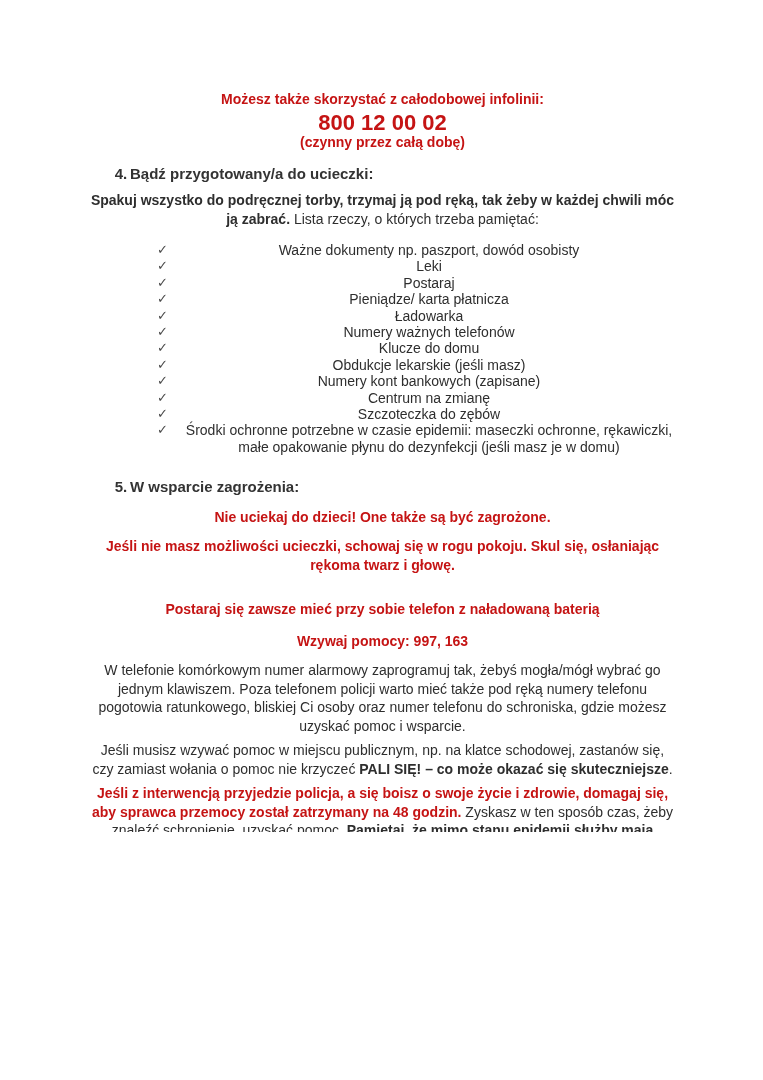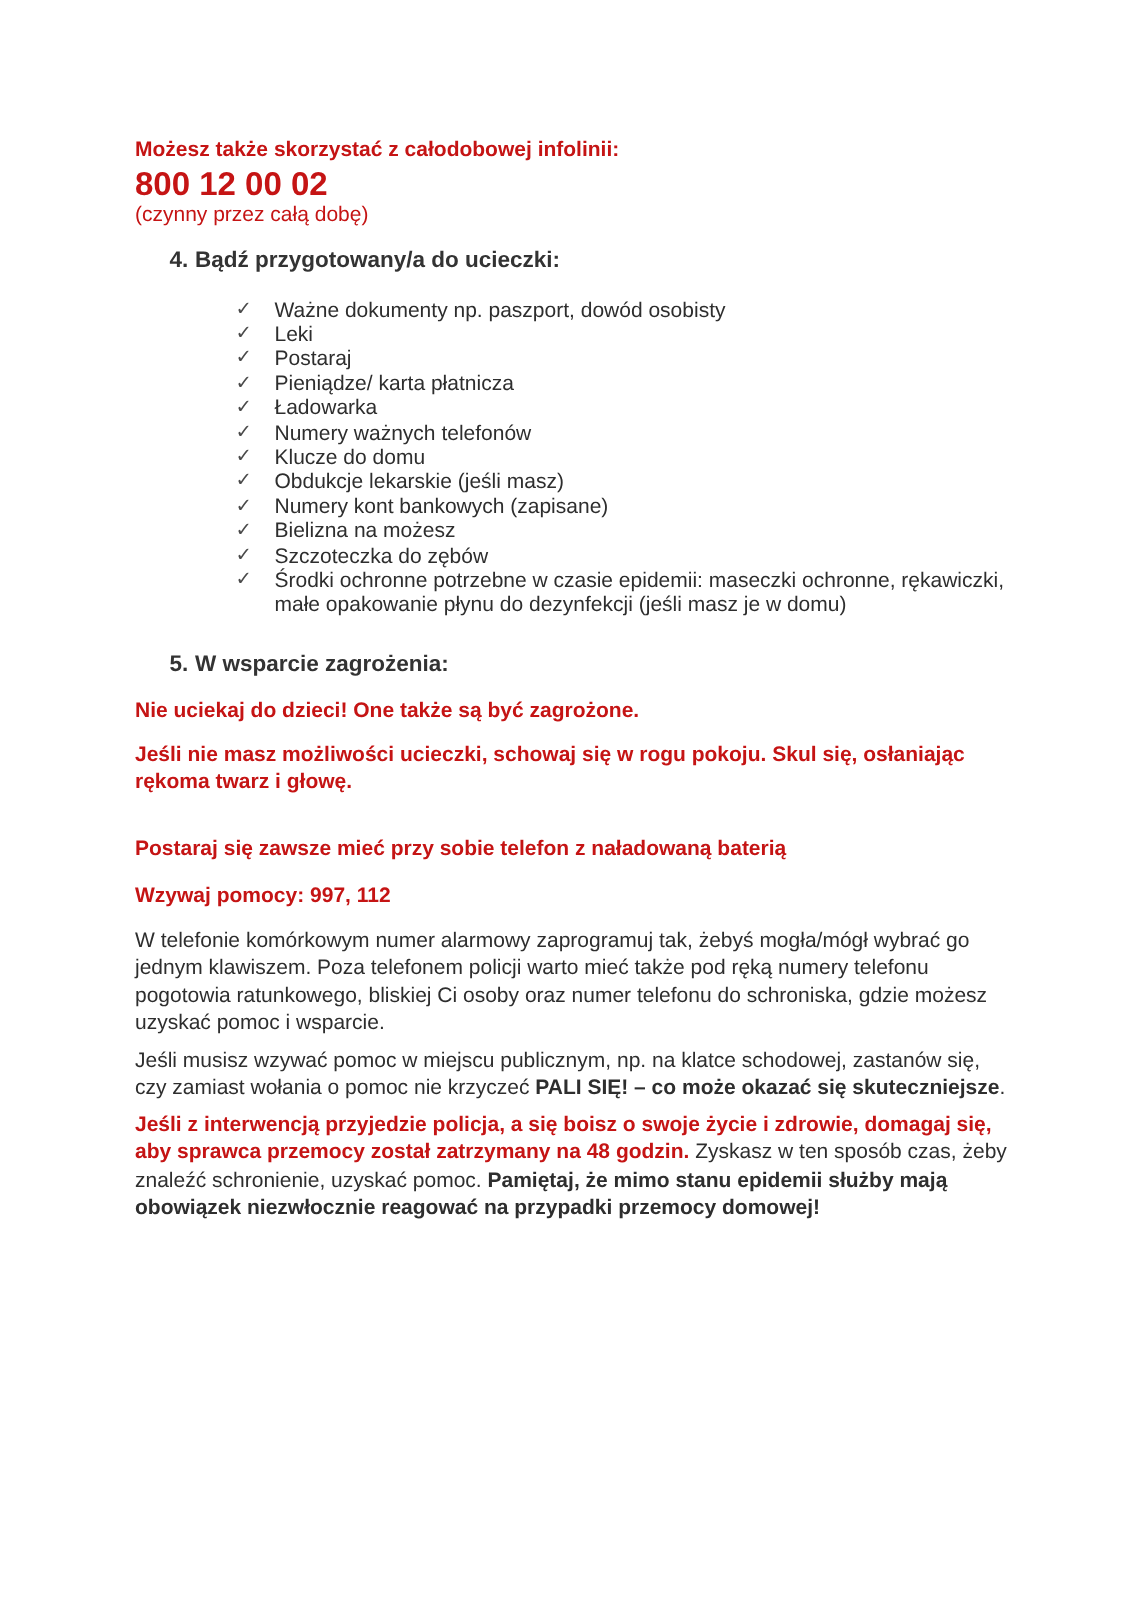--- a/index.html
+++ b/index.html
@@ -3,31 +3,32 @@
 <meta charset="utf-8">
 <style>
   html,body { margin:0; padding:0; background:#ffffff; }
   .page {
     position:relative;
     width:763px; height:832px;
     background:#ffffff;
     font-family:"Liberation Sans", sans-serif;
     color:#2e2e2e;
     overflow:hidden;
+    text-align:center;
   }
   .content {
     position:absolute; left:90px; top:0;
     width:585px; padding-top:90px;
   }
   .red { color:#c51414; }
   .b { font-weight:bold; }
   .hot-line { font-size:14px; line-height:18.5px; font-weight:bold; }
   .hot-line2 { margin-top:4.5px; }
   .hot-number { font-size:22px; line-height:27px; font-weight:bold; }
-  .hot-note { font-size:14px; line-height:18.5px; font-weight:normal; margin-top:-3px; }
+  .hot-note { font-size:14px; line-height:18.5px; font-weight:bold; margin-top:-3px; }
   .heading { font-size:15px; line-height:18.5px; font-weight:bold; color:#333333; display:flex; }
   .heading .num { width:16px; margin-left:23px; }
   .heading .ttl { margin-left:1px; }
   .h4 { margin-top:14px; }
   .h5 { margin-top:23px; }
   .para { font-size:14px; line-height:18.5px; }
   .intro { margin-top:7.5px; }
   .checklist { list-style:none; margin:14px 0 0 0; padding:0; }
   .checklist li {
     font-size:14px; line-height:16.4px;
@@ -59,45 +60,48 @@
 
     <div class="hot-line red">Możesz także skorzystać z całodobowej infolinii:</div>
     <div class="hot-number red">800 12 00 02</div>
     <div class="hot-note red">(czynny przez całą dobę)</div>
 
     <div class="heading h4">
       <span class="num">4.</span>
       <span class="ttl">Bądź przygotowany/a do ucieczki:</span>
     </div>
 
+    <div class="para intro">
+      <span class="b">Spakuj wszystko do podręcznej torby, trzymaj ją pod ręką, tak żeby w każdej chwili móc ją zabrać.</span><span> Lista rzeczy, o których trzeba pamiętać:</span>
+    </div>
 
     <ul class="checklist">
       <li><span class="chk">✓</span><span>Ważne dokumenty np. paszport, dowód osobisty</span></li>
       <li><span class="chk">✓</span><span>Leki</span></li>
       <li><span class="chk">✓</span><span>Postaraj</span></li>
       <li><span class="chk">✓</span><span>Pieniądze/ karta płatnicza</span></li>
       <li><span class="chk">✓</span><span>Ładowarka</span></li>
       <li><span class="chk">✓</span><span>Numery ważnych telefonów</span></li>
       <li><span class="chk">✓</span><span>Klucze do domu</span></li>
       <li><span class="chk">✓</span><span>Obdukcje lekarskie (jeśli masz)</span></li>
       <li><span class="chk">✓</span><span>Numery kont bankowych (zapisane)</span></li>
-      <li><span class="chk">✓</span><span>Bielizna na możesz</span></li>
+      <li><span class="chk">✓</span><span>Centrum na zmianę</span></li>
       <li><span class="chk">✓</span><span>Szczoteczka do zębów</span></li>
       <li><span class="chk">✓</span><span>Środki ochronne potrzebne w czasie epidemii: maseczki ochronne, rękawiczki, małe opakowanie płynu do dezynfekcji (jeśli masz je w domu)</span></li>
     </ul>
 
     <div class="heading h5">
       <span class="num">5.</span>
       <span class="ttl">W wsparcie zagrożenia:</span>
     </div>
 
     <div class="para b red w1">Nie uciekaj do dzieci! One także są być zagrożone.</div>
     <div class="para b red w2">Jeśli nie masz możliwości ucieczki, schowaj się w rogu pokoju. Skul się, osłaniając rękoma twarz i głowę.</div>
     <div class="para b red w3">Postaraj się zawsze mieć przy sobie telefon z naładowaną baterią</div>
-    <div class="para b red w4">Wzywaj pomocy: 997, 112</div>
+    <div class="para b red w4">Wzywaj pomocy: 997, 163</div>
 
     <div class="para p-phone">W telefonie komórkowym numer alarmowy zaprogramuj tak, żebyś mogła/mógł wybrać go jednym klawiszem. Poza telefonem policji warto mieć także pod ręką numery telefonu pogotowia ratunkowego, bliskiej Ci osoby oraz numer telefonu do schroniska, gdzie możesz uzyskać pomoc i wsparcie.</div>
 
     <div class="para p-public">
       <span>Jeśli musisz wzywać pomoc w miejscu publicznym, np. na klatce schodowej, zastanów się, czy zamiast wołania o pomoc nie krzyczeć </span><span class="b">PALI SIĘ! – co może okazać się skuteczniejsze</span><span>.</span>
     </div>
 
     <div class="para p-police">
       <span class="b red">Jeśli z interwencją przyjedzie policja, a się boisz o swoje życie i zdrowie, domagaj się, aby sprawca przemocy został zatrzymany na 48 godzin.</span><span> Zyskasz w ten sposób czas, żeby znaleźć schronienie, uzyskać pomoc. </span><span class="b">Pamiętaj, że mimo stanu epidemii służby mają obowiązek niezwłocznie reagować na przypadki przemocy domowej!</span>
     </div>

